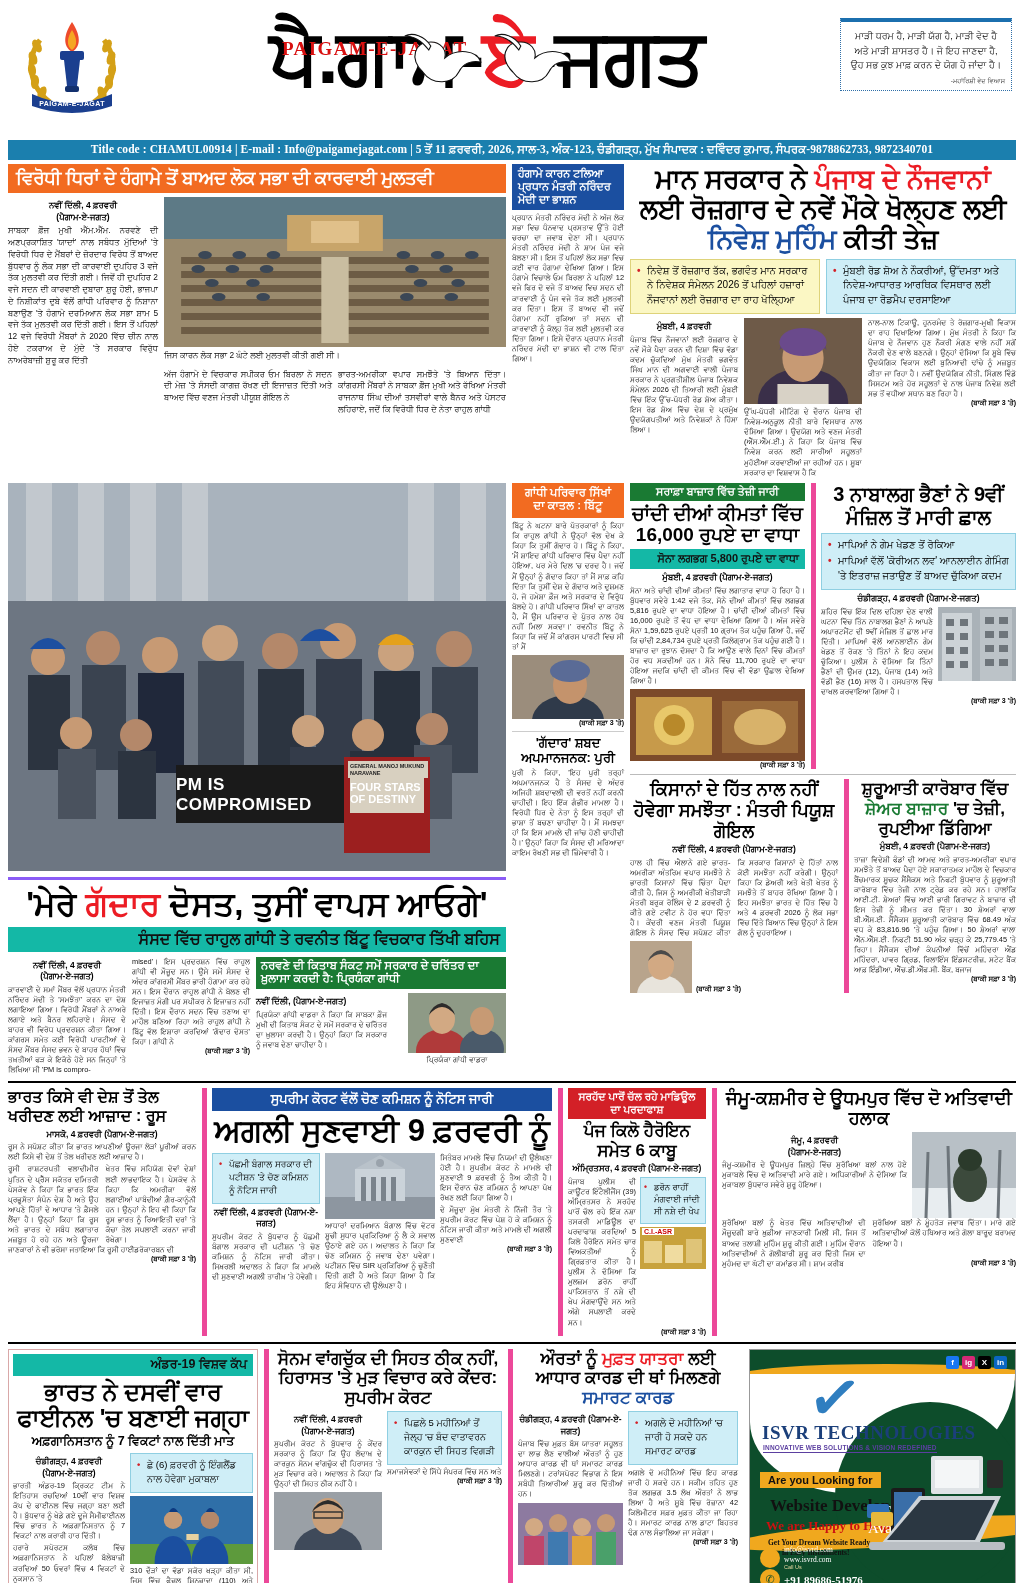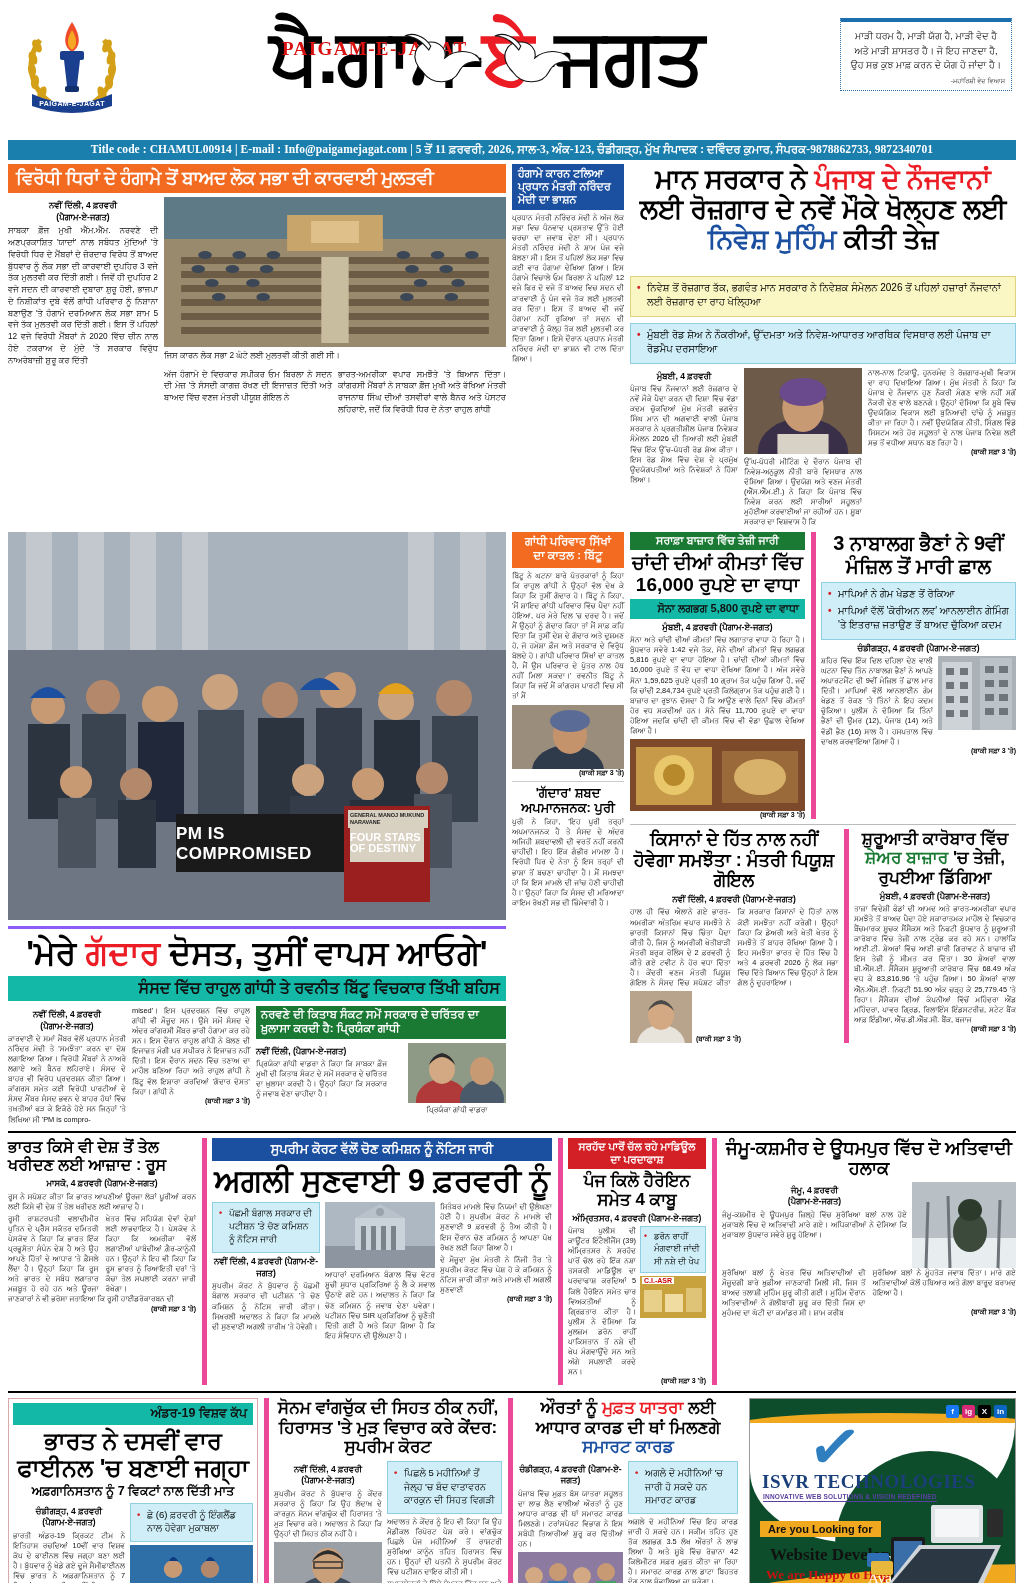--- a/index.html
+++ b/index.html
@@ -238,21 +238,21 @@
 
     <div style="width:112px; flex:0 0 112px;">
       <div class="ribbon-blue" style="font-size:11px; text-align:left;">ਹੰਗਾਮੇ ਕਾਰਨ ਟਲਿਆ ਪ੍ਰਧਾਨ ਮੰਤਰੀ ਨਰਿੰਦਰ ਮੋਦੀ ਦਾ ਭਾਸ਼ਨ</div>
       <div class="body-text tiny" style="margin-top:3px;">ਪ੍ਰਧਾਨ ਮੰਤਰੀ ਨਰਿੰਦਰ ਮੋਦੀ ਨੇ ਅੱਜ ਲੋਕ ਸਭਾ ਵਿਚ ਧੰਨਵਾਦ ਪ੍ਰਸਤਾਵ ਉੱਤੇ ਹੋਈ ਚਰਚਾ ਦਾ ਜਵਾਬ ਦੇਣਾ ਸੀ। ਪ੍ਰਧਾਨ ਮੰਤਰੀ ਨਰਿੰਦਰ ਮੋਦੀ ਨੇ ਸ਼ਾਮ ਪੰਜ ਵਜੇ ਬੋਲਣਾ ਸੀ। ਇਸ ਤੋਂ ਪਹਿਲਾਂ ਲੋਕ ਸਭਾ ਵਿਚ ਕਈ ਵਾਰ ਹੰਗਾਮਾ ਦੇਖਿਆ ਗਿਆ। ਇਸ ਹੰਗਾਮੇ ਵਿਚਾਲੇ ਓਮ ਬਿਰਲਾ ਨੇ ਪਹਿਲਾਂ 12 ਵਜੇ ਫਿਰ ਦੋ ਵਜੇ ਤੋਂ ਬਾਅਦ ਵਿਚ ਸਦਨ ਦੀ ਕਾਰਵਾਈ ਨੂੰ ਪੰਜ ਵਜੇ ਤੱਕ ਲਈ ਮੁਲਤਵੀ ਕਰ ਦਿੱਤਾ। ਇਸ ਤੋਂ ਬਾਅਦ ਵੀ ਜਦੋਂ ਹੰਗਾਮਾ ਨਹੀਂ ਰੁਕਿਆ ਤਾਂ ਸਦਨ ਦੀ ਕਾਰਵਾਈ ਨੂੰ ਕੱਲ੍ਹ ਤੱਕ ਲਈ ਮੁਲਤਵੀ ਕਰ ਦਿੱਤਾ ਗਿਆ। ਇਸੇ ਦੌਰਾਨ ਪ੍ਰਧਾਨ ਮੰਤਰੀ ਨਰਿੰਦਰ ਮੋਦੀ ਦਾ ਭਾਸ਼ਨ ਵੀ ਟਾਲ ਦਿੱਤਾ ਗਿਆ।</div>
     </div>
 
     <div style="flex:1;">
       <div class="hl-big" style="text-align:center;">
         <span>ਮਾਨ ਸਰਕਾਰ ਨੇ </span><span class="red">ਪੰਜਾਬ ਦੇ ਨੌਜਵਾਨਾਂ</span><span> ਲਈ ਰੋਜ਼ਗਾਰ ਦੇ ਨਵੇਂ ਮੌਕੇ ਖੋਲ੍ਹਣ ਲਈ </span><span class="blue">ਨਿਵੇਸ਼ ਮੁਹਿੰਮ</span><span> ਕੀਤੀ ਤੇਜ਼</span>
       </div>
-      <div style="display:flex; gap:6px; margin-top:21px;flex-direction:column;">
+      <div style="display:flex; gap:6px; margin-top:4px;">
         <div class="band-yellowlt" style="flex:1;">
           <ul class="bullets">
               <li>ਨਿਵੇਸ਼ ਤੋਂ ਰੋਜ਼ਗਾਰ ਤੱਕ, ਭਗਵੰਤ ਮਾਨ ਸਰਕਾਰ ਨੇ ਨਿਵੇਸ਼ਕ ਸੰਮੇਲਨ 2026 ਤੋਂ ਪਹਿਲਾਂ ਹਜ਼ਾਰਾਂ ਨੌਜਵਾਨਾਂ ਲਈ ਰੋਜ਼ਗਾਰ ਦਾ ਰਾਹ ਖੋਲ੍ਹਿਆ</li>
             </ul>
         </div>
         <div class="band-cyan" style="flex:1;">
           <ul class="bullets">
               <li>ਮੁੰਬਈ ਰੋਡ ਸ਼ੋਅ ਨੇ ਨੌਕਰੀਆਂ, ਉੱਦਮਤਾ ਅਤੇ ਨਿਵੇਸ਼-ਆਧਾਰਤ ਆਰਥਿਕ ਵਿਸਥਾਰ ਲਈ ਪੰਜਾਬ ਦਾ ਰੋਡਮੈਪ ਦਰਸਾਇਆ</li>
             </ul>
         </div>
@@ -561,21 +561,21 @@
             <div class="body-text tiny" style="margin-top:2px;">ਦੇ ਮੌਜੂਦਾ ਮੁੱਖ ਮੰਤਰੀ ਨੇ ਨਿੱਜੀ ਤੌਰ 'ਤੇ ਸੁਪਰੀਮ ਕੋਰਟ ਵਿੱਚ ਪੇਸ਼ ਹੋ ਕੇ ਕਮਿਸ਼ਨ ਨੂੰ ਨੋਟਿਸ ਜਾਰੀ ਕੀਤਾ ਅਤੇ ਮਾਮਲੇ ਦੀ ਅਗਲੀ ਸੁਣਵਾਈ</div>
             <div class="cont" style="text-align:right;">(ਬਾਕੀ ਸਫ਼ਾ 3 'ਤੇ)</div>
           </div>
         </div>
       </div>
     </div>
 
     <div style="width:148px; flex:0 0 148px;" class="vline">
       <div style="padding-left:5px;">
         <div class="ribbon-red">ਸਰਹੱਦ ਪਾਰੋਂ ਚੱਲ ਰਹੇ ਮਾਡਿਊਲ ਦਾ ਪਰਦਾਫਾਸ਼</div>
-        <div class="hl-mid" style="text-align:center; font-size:17px; margin-top:2px;">ਪੰਜ ਕਿਲੋ ਹੈਰੋਇਨ ਸਮੇਤ 4 ਕਾਬੂ</div>
+        <div class="hl-mid" style="text-align:center; font-size:17px; margin-top:2px;">ਪੰਜ ਕਿਲੋ ਹੈਰੋਇਨ ਸਮੇਤ 6 ਕਾਬੂ</div>
         <div class="dateline">ਅੰਮ੍ਰਿਤਸਰ, 4 ਫ਼ਰਵਰੀ (ਪੈਗਾਮ-ਏ-ਜਗਤ)</div>
         <div style="display:flex; gap:4px;">
           <div class="body-text tiny" style="flex:1;">ਪੰਜਾਬ ਪੁਲੀਸ ਦੀ ਕਾਊਂਟਰ ਇੰਟੈਲੀਜੈਂਸ (39) ਅੰਮ੍ਰਿਤਸਰ ਨੇ ਸਰਹੱਦ ਪਾਰੋਂ ਚੱਲ ਰਹੇ ਇੱਕ ਨਸ਼ਾ ਤਸਕਰੀ ਮਾਡਿਊਲ ਦਾ ਪਰਦਾਫਾਸ਼ ਕਰਦਿਆਂ 5 ਕਿਲੋ ਹੈਰੋਇਨ ਸਮੇਤ ਚਾਰ ਵਿਅਕਤੀਆਂ ਨੂੰ ਗ੍ਰਿਫ਼ਤਾਰ ਕੀਤਾ ਹੈ। ਪੁਲੀਸ ਨੇ ਦੱਸਿਆ ਕਿ ਮੁਲਜ਼ਮ ਡਰੋਨ ਰਾਹੀਂ ਪਾਕਿਸਤਾਨ ਤੋਂ ਨਸ਼ੇ ਦੀ ਖੇਪ ਮੰਗਵਾਉਂਦੇ ਸਨ ਅਤੇ ਅੱਗੇ ਸਪਲਾਈ ਕਰਦੇ ਸਨ।</div>
           <div style="width:66px;flex:0 0 66px;">
             <div class="band-cyan" style="font-size:8.5px;padding:3px;">
               <ul class="bullets">
                   <li>ਡਰੋਨ ਰਾਹੀਂ ਮੰਗਵਾਈ ਜਾਂਦੀ ਸੀ ਨਸ਼ੇ ਦੀ ਖੇਪ</li>
                 </ul>
             </div>
             <div class="photo ph-drugs" style="height:42px;margin-top:3px;position:relative;">
@@ -684,21 +684,20 @@
                 <rect x="40" y="20" width="28" height="6" fill="none" stroke="#333" stroke-width="1.5"></rect>
               </svg>
             </div>
           </div>
           <div style="flex:1;">
             <div class="band-cyan" style="font-size:9.5px;">
               <ul class="bullets">
                   <li>ਪਿਛਲੇ 5 ਮਹੀਨਿਆਂ ਤੋਂ ਜੇਲ੍ਹ 'ਚ ਬੰਦ ਵਾਤਾਵਰਨ ਕਾਰਕੁਨ ਦੀ ਸਿਹਤ ਵਿਗੜੀ</li>
                 </ul>
             </div>
-            <div class="body-text tiny" style="margin-top:3px;">ਅਦਾਲਤ ਨੇ ਕੇਂਦਰ ਨੂੰ ਇਹ ਵੀ ਕਿਹਾ ਕਿ ਉਹ ਮੈਡੀਕਲ ਰਿਪੋਰਟ ਪੇਸ਼ ਕਰੇ। ਵਾਂਗਚੁੱਕ ਪਿਛਲੇ ਪੰਜ ਮਹੀਨਿਆਂ ਤੋਂ ਰਾਸ਼ਟਰੀ ਸੁਰੱਖਿਆ ਕਾਨੂੰਨ ਤਹਿਤ ਹਿਰਾਸਤ ਵਿੱਚ ਹਨ। ਉਨ੍ਹਾਂ ਦੀ ਪਤਨੀ ਨੇ ਸੁਪਰੀਮ ਕੋਰਟ ਵਿੱਚ ਪਟੀਸ਼ਨ ਦਾਇਰ ਕੀਤੀ ਸੀ।</div>
             <div class="body-text tiny" style="margin-top:2px;">ਸਮਾਜਸੇਵਕਾਂ ਦੇ ਸਿੱਧੇ ਸੰਪਰਕ ਵਿੱਚ ਸਨ ਅਤੇ</div>
             <div class="cont" style="text-align:right;">(ਬਾਕੀ ਸਫ਼ਾ 3 'ਤੇ)</div>
           </div>
         </div>
       </div>
     </div>
 
     <div style="width:230px; flex:0 0 230px;" class="vline">
       <div style="padding-left:5px;">
         <div class="hl-mid" style="text-align:center; font-size:17px;">

